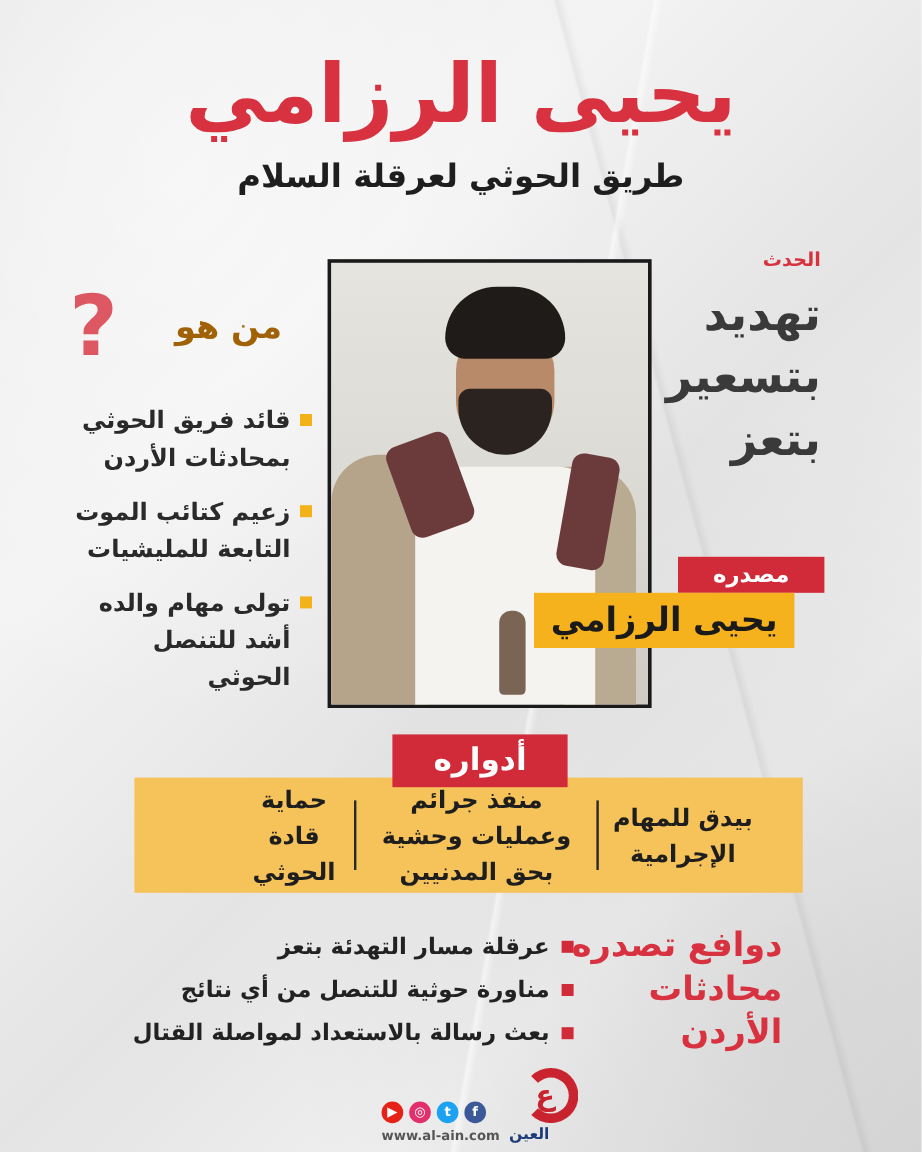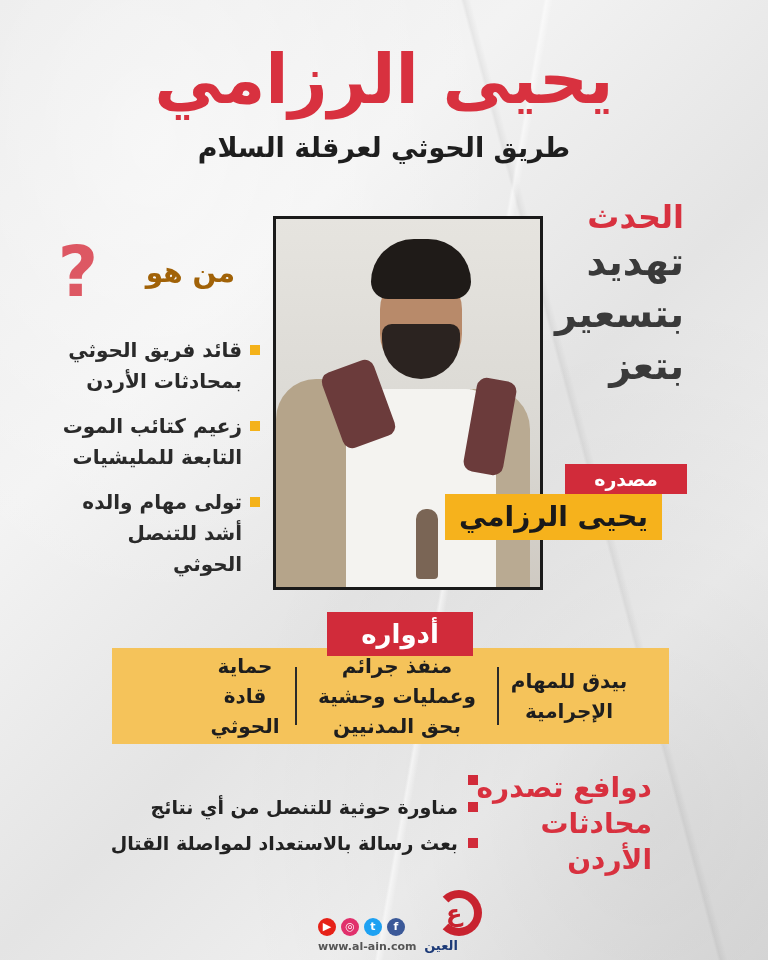--- a/index.html
+++ b/index.html
@@ -51,21 +51,21 @@
     .hair { position:absolute; left:95px; top:20px; width:100px; height:60px; background:#1f1b18; border-radius:50px 50px 20px 20px; }
     .face { position:absolute; left:104px; top:55px; width:82px; height:100px; background:#b88a6a; border-radius:35px 35px 40px 40px; }
     .beard { position:absolute; left:106px; top:105px; width:78px; height:55px; background:#2b2320; border-radius:10px 10px 40px 40px; }
     .shirt { position:absolute; left:70px; top:170px; width:150px; height:210px; background:#f4f3f0; border-radius:30px 30px 0 0; }
     .jacket-l { position:absolute; left:0; top:160px; width:80px; height:220px; background:#b5a48a; border-radius:40px 0 0 0; }
     .jacket-r { position:absolute; right:10px; top:170px; width:60px; height:210px; background:#b9aa92; border-radius:0 40px 0 0; }
     .scarf-l { position:absolute; left:55px; top:145px; width:55px; height:80px; background:#6b3b3b; border-radius:10px; transform: rotate(-20deg); }
     .scarf-r { position:absolute; right:30px; top:160px; width:40px; height:95px; background:#6b3b3b; border-radius:10px; transform: rotate(10deg); }
     .dagger { position:absolute; left:140px; top:290px; width:22px; height:70px; background:#7a6555; border-radius:10px 10px 4px 4px; }
 
-    .event-label { right: 84px; top: 200px; font-size: 32px; font-weight: bold; color: #d8313f; line-height: 34px; text-align: right; }
+    .event-label { right: 84px; top: 200px; font-size: 16px; font-weight: bold; color: #d8313f; line-height: 34px; text-align: right; }
     .event-text { right: 84px; top: 236px; width: 140px; font-size: 38px; font-weight: bold; color: #3a3a3a; line-height: 52px; text-align: right; }
 
     .source-label {
       left: 565px; top: 464px; width: 122px; height: 30px; background: #d12b3a;
       color: #fff; font-size: 19px; font-weight: bold; line-height: 30px; text-align: center;
     }
     .source-name {
       left: 445px; top: 494px; width: 217px; height: 46px; background: #f6b21c;
       color: #1a1a1a; font-size: 28px; font-weight: bold; line-height: 46px; text-align: center;
     }
@@ -150,20 +150,21 @@
   <div class="role-sep"></div>
   <div class="role" style="width:200px">منفذ جرائم وعمليات وحشية بحق المدنيين</div>
   <div class="role-sep"></div>
   <div class="role" style="width:100px">حماية قادة الحوثي</div>
 </div>
 
 <div class="abs motives-title">دوافع تصدره محادثات الأردن</div>
 <div class="abs motives-list">
   <div class="motive">
     <span class="bullet"></span>
+    <span class="txt">عرقلة مسار التهدئة بتعز</span>
   </div>
   <div class="motive">
     <span class="bullet"></span>
     <span class="txt">مناورة حوثية للتنصل من أي نتائج</span>
   </div>
   <div class="motive">
     <span class="bullet"></span>
     <span class="txt">بعث رسالة بالاستعداد لمواصلة القتال</span>
   </div>
 </div>

